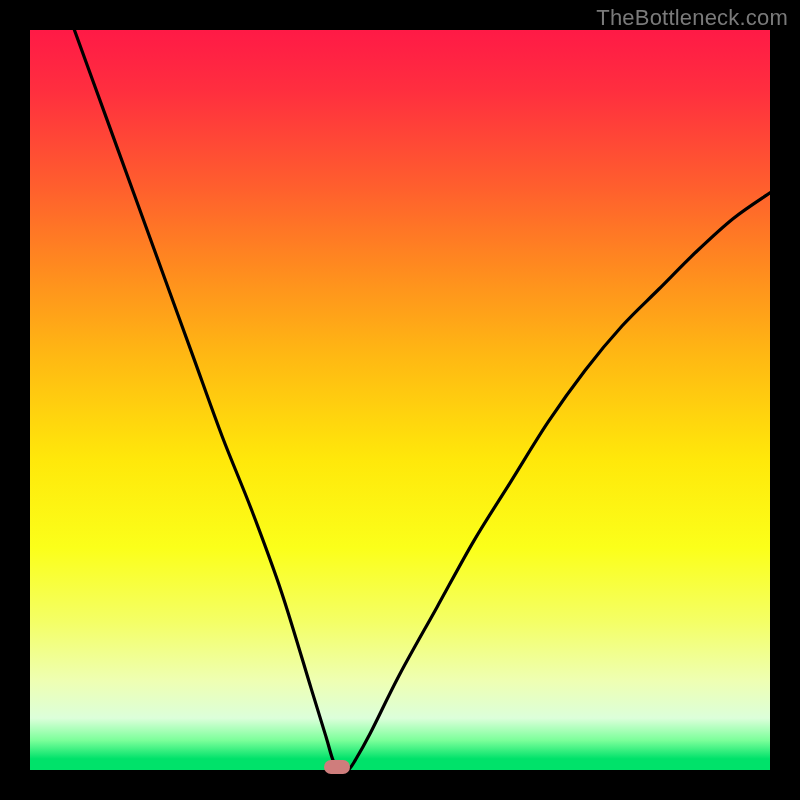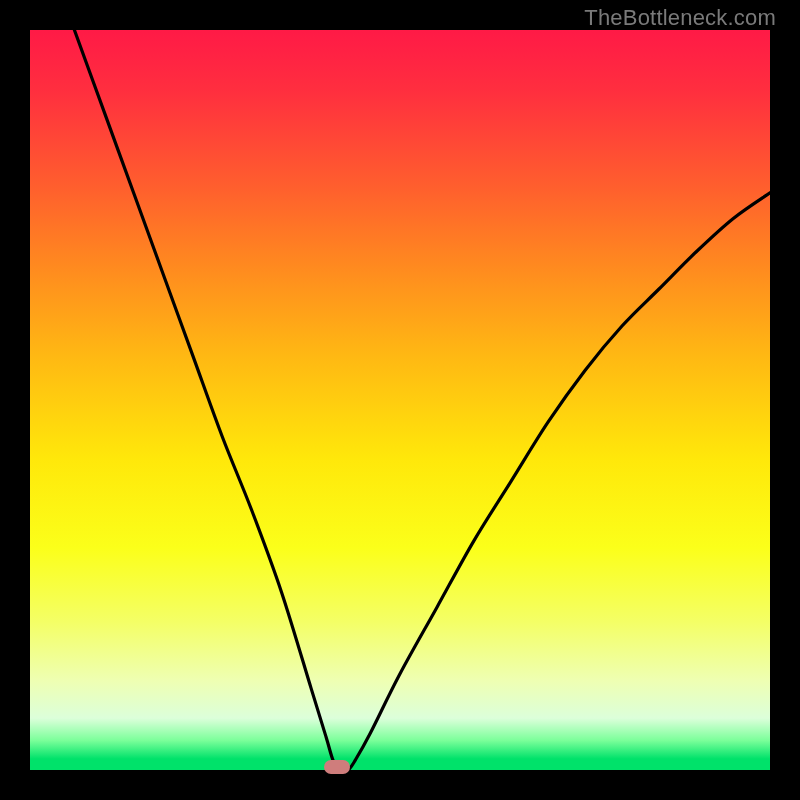--- a/index.html
+++ b/index.html
@@ -48,21 +48,21 @@
   .marker {
     position: absolute;
     width: 26px;
     height: 14px;
     border-radius: 7px;
     background: #cf7d7c;
   }
   .watermark {
     position: absolute;
     top: 5px;
-    right: 24px;
+    right: 12px;
     color: #7a7a7a;
     font-size: 22px;
     font-weight: 400;
     letter-spacing: 0.2px;
   }
 </style>
 </head>
 <body>
 
 <div class="frame">

